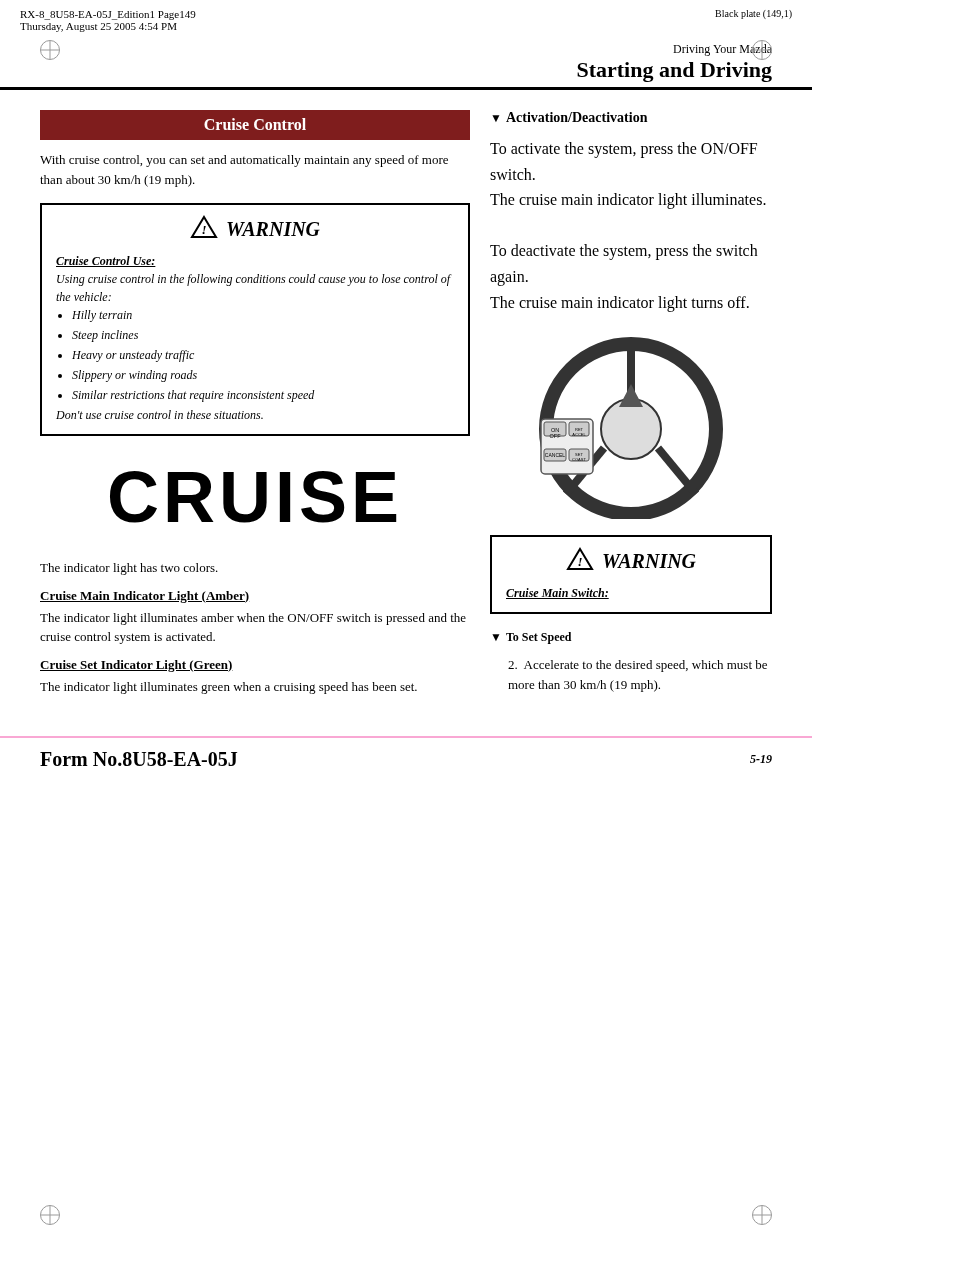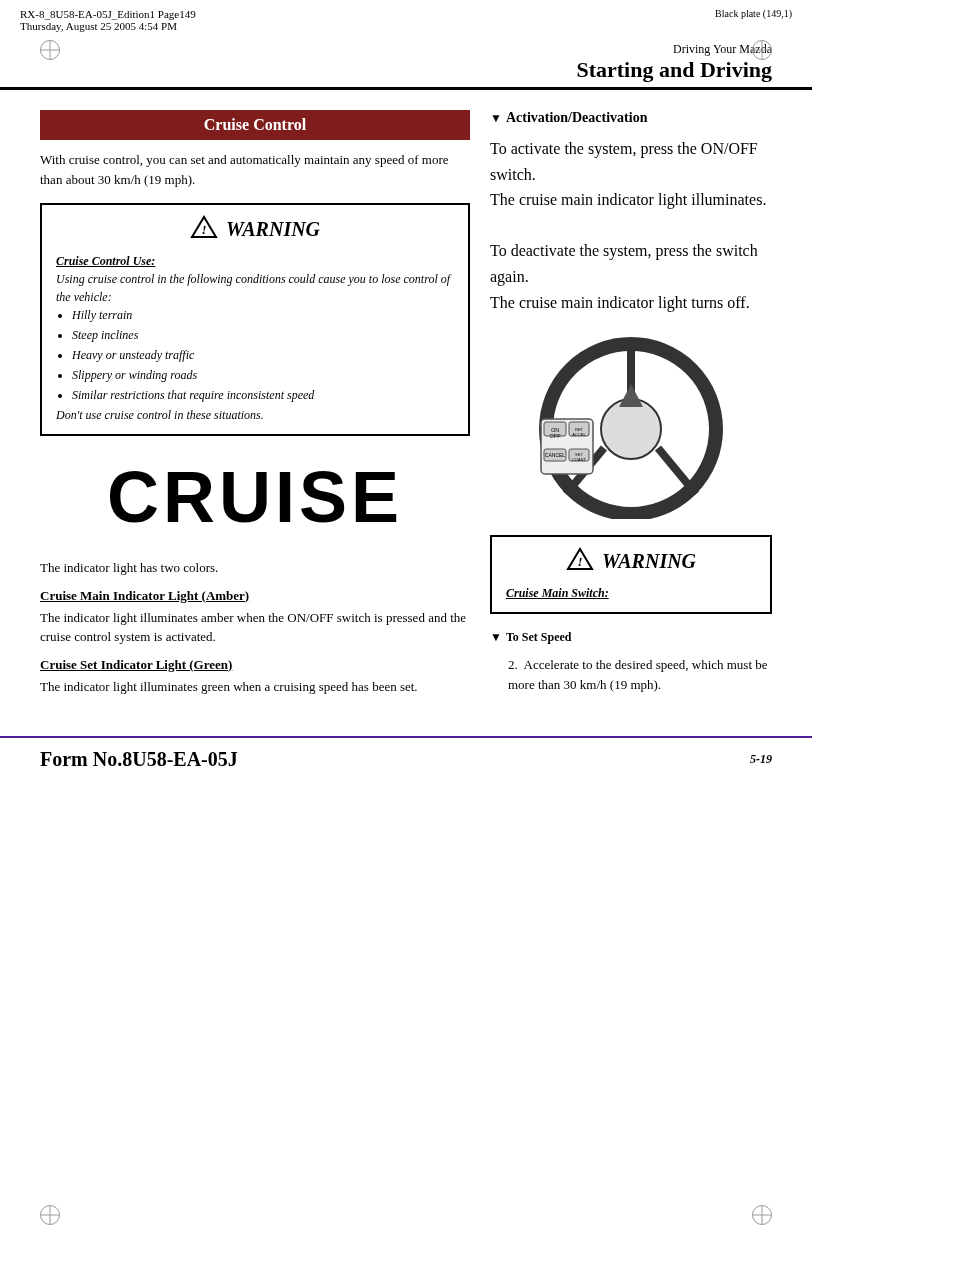--- a/index.html
+++ b/index.html
@@ -232,21 +232,21 @@
       position: absolute;
       left: 0;
     }
 
     
     .page-footer {
       display: flex;
       justify-content: space-between;
       align-items: center;
       padding: 10px 40px;
-      border-top: 2px solid #4c1d95;
+      border-top: 2px solid #f9a8d4;
       margin-top: 10px;
     }
 
     .form-number {
       font-size: 20px;
       font-weight: bold;
     }
 
     .page-number {
       font-size: 12px;

